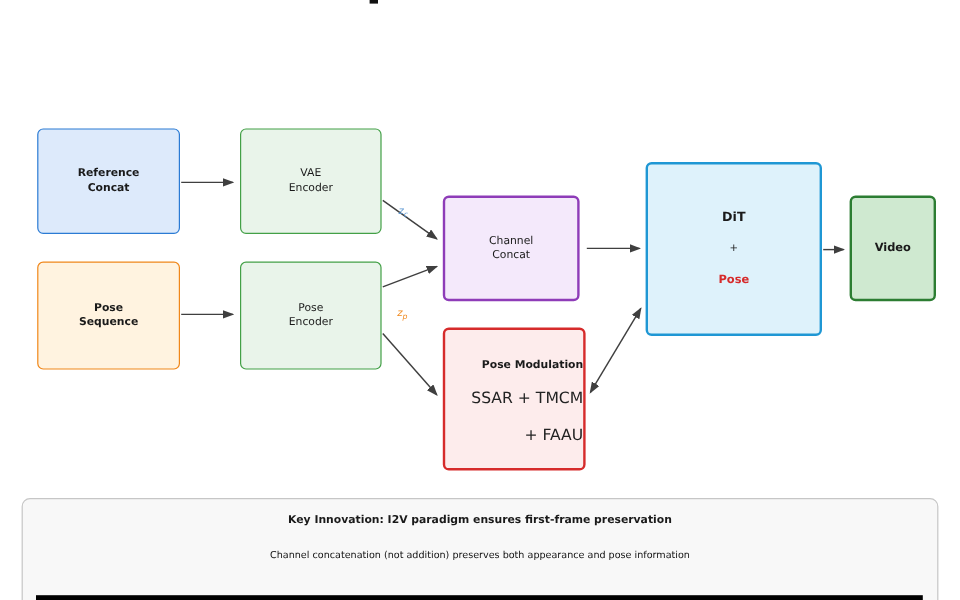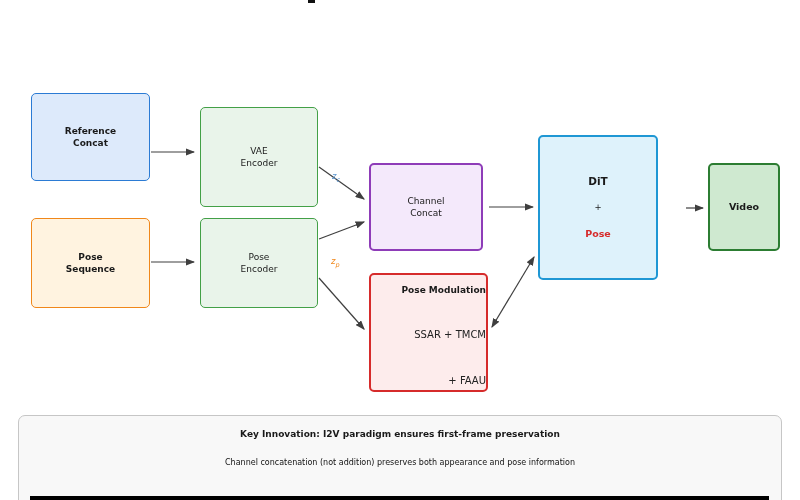--- a/index.html
+++ b/index.html
@@ -11,28 +11,28 @@
   svg.arrows{position:absolute;left:0;top:0;width:800px;height:500px;pointer-events:none;}
 
   .node{
     position:absolute;box-sizing:border-box;border-radius:5px;
     display:flex;flex-direction:column;align-items:center;justify-content:center;
     text-align:center;line-height:1.35;
   }
   .node .lbl{white-space:nowrap;}
   .bold{font-weight:bold;}
 
-  .n-ref   {left:31px; top:93px;width:119px;height:88px; border:1.8px solid var(--reference-border); background:var(--reference-fill); font-size:9px;}
-  .n-vae   {left:200px;top:107px;width:118px;height:100px; border:1.8px solid var(--encoder-border);   background:var(--encoder-fill);   font-size:9px;}
+  .n-ref   {left:31px; top:107px;width:119px;height:88px; border:1.8px solid var(--reference-border); background:var(--reference-fill); font-size:9px;}
+  .n-vae   {left:200px;top:107px;width:118px;height:88px; border:1.8px solid var(--encoder-border);   background:var(--encoder-fill);   font-size:9px;}
   .n-poseq {left:31px; top:218px;width:119px;height:90px; border:1.8px solid var(--pose-seq-border);  background:var(--pose-seq-fill);  font-size:9px;}
   .n-posenc{left:200px;top:218px;width:118px;height:90px; border:1.8px solid var(--encoder-border);   background:var(--encoder-fill);   font-size:9px;}
   .n-concat{left:369px;top:163px;width:114px;height:88px; border:2px solid var(--concat-border);      background:var(--concat-fill);    font-size:9px;}
   .n-mod   {left:369px;top:273px;width:119px;height:119px;border:2px solid var(--modulation-border);  background:var(--modulation-fill);font-size:9px;gap:13px;padding-top:6px;align-items:flex-end;}
-  .n-mod .sub{font-size:10px;color:#222;margin-top:19px;}
-  .n-dit   {left:538px;top:135px;width:120px;height:145px;border:2px solid var(--dit-border);         background:var(--dit-fill);       font-size:10.5px;gap:14px;}
+  .n-mod .sub{font-size:13px;color:#222;}
+  .n-dit   {left:538px;top:135px;width:147px;height:145px;border:2px solid var(--dit-border);         background:var(--dit-fill);       font-size:10.5px;gap:14px;}
   .n-dit .plus{font-size:8.5px;font-weight:normal;}
   .n-dit .lora{color:var(--lora-text);font-size:9.5px;}
   .n-video {left:708px;top:163px;width:72px; height:88px; border:2px solid var(--video-border);       background:var(--video-fill);     font-size:9.5px;}
 
   .zlabel{position:absolute;font-size:8.5px;font-style:italic;}
   .zlabel sub{font-size:6.5px;}
   .z-c{left:332px;top:171px;color:var(--z-c-label);}
   .z-p{left:331px;top:256px;color:var(--z-p-label);}
 
   .footer{

